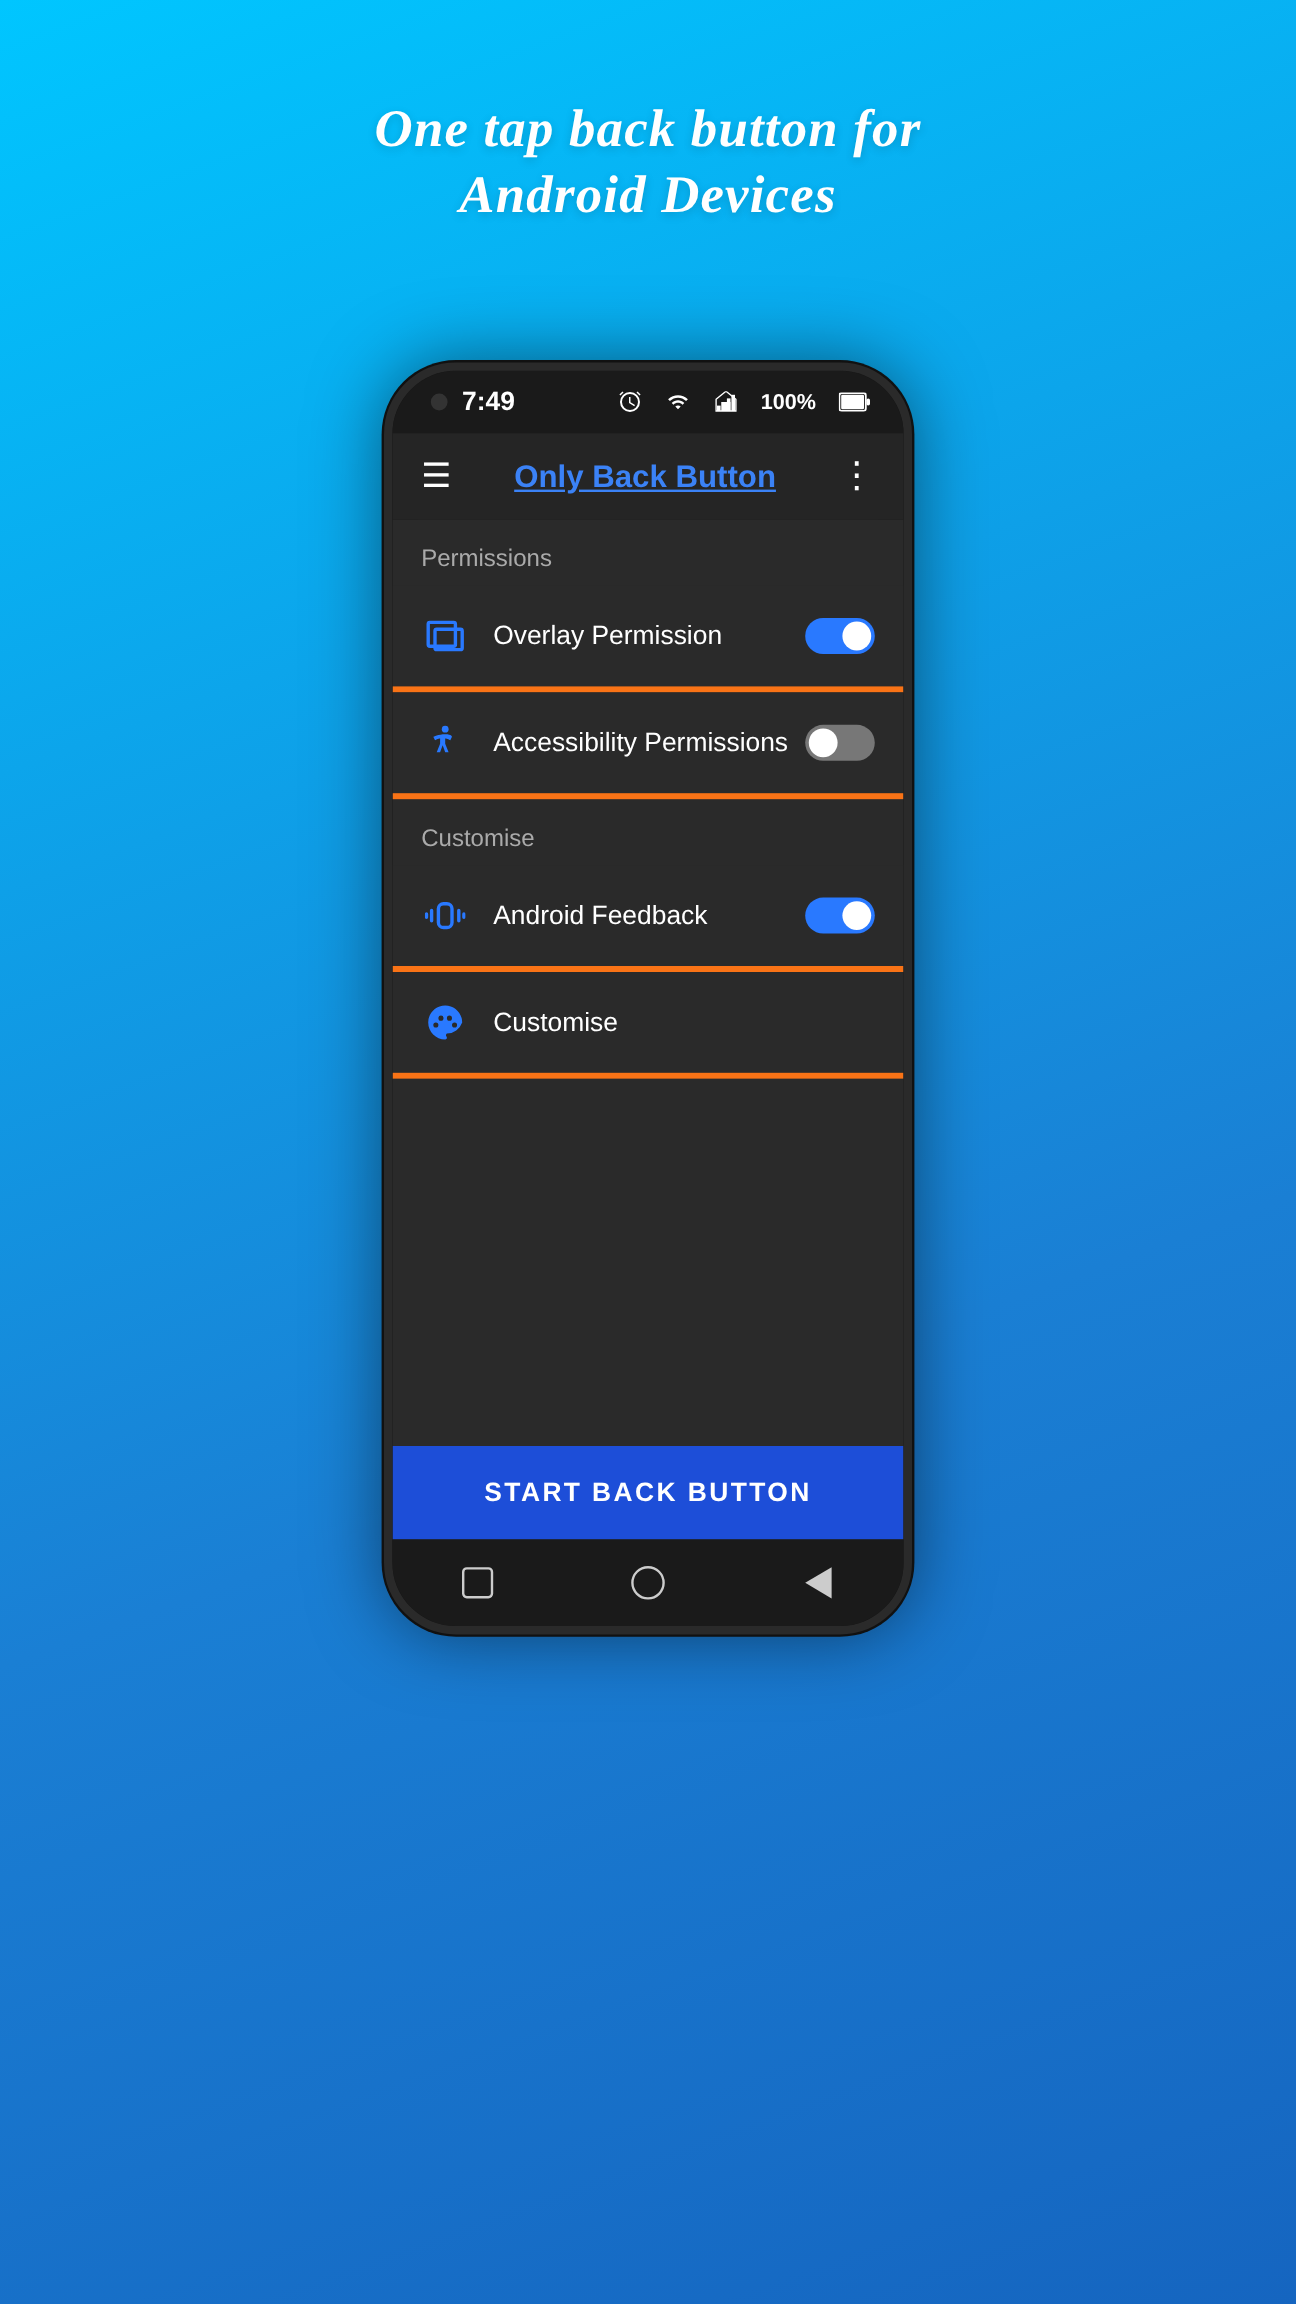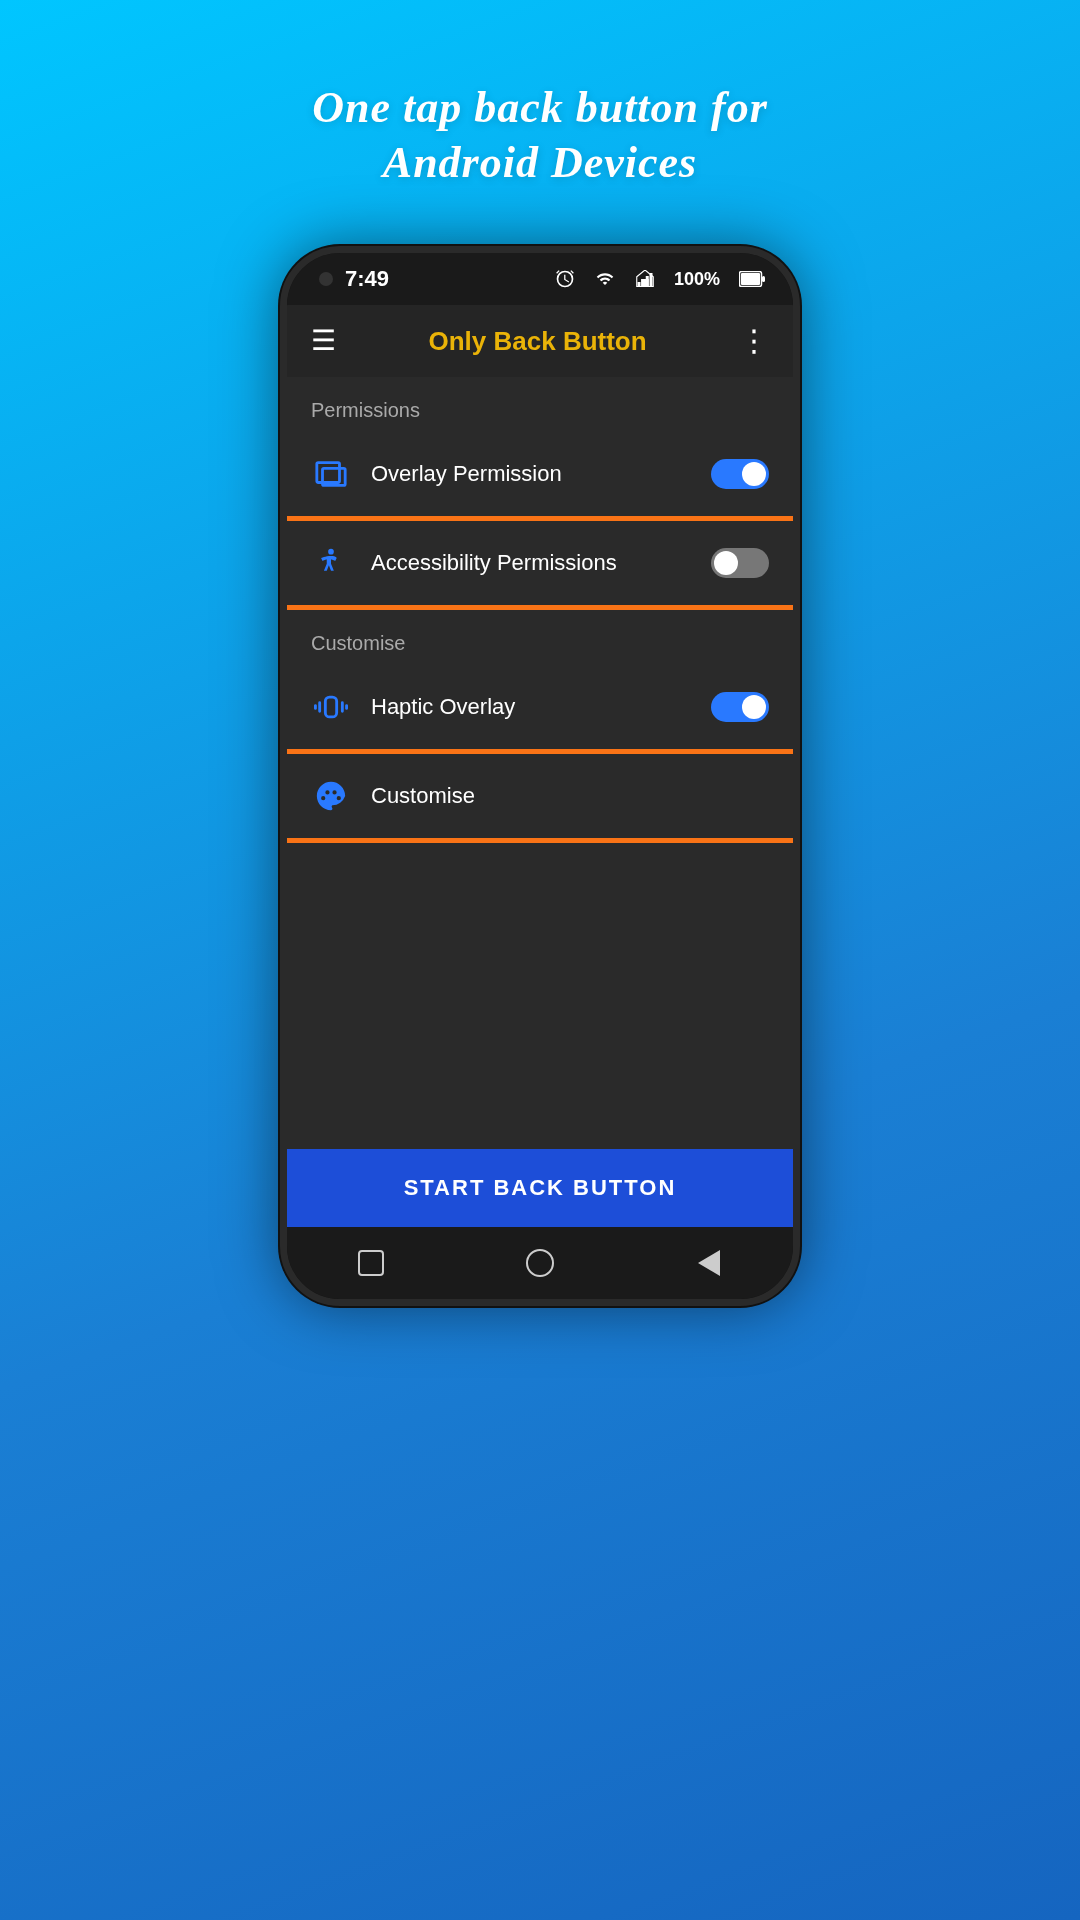--- a/index.html
+++ b/index.html
@@ -24,22 +24,22 @@
       font-style: italic;
       line-height: 1.25;
       letter-spacing: 1px;
       text-shadow: 0 2px 8px rgba(0,0,0,0.15);
       padding: 0 60px;
       font-family: 'Comic Sans MS', 'Arial Rounded MT Bold', cursive;
     }
 
     
     .phone-shell {
-      margin-top: 56px;
-      width: 520px;
+      margin-top: 112px;
+      width: 440px;
       height: 1060px;
       background: #1a1a1a;
       border-radius: 60px;
       border: 7px solid #2a2a2a;
       box-shadow:
         0 0 0 2px #111,
         0 0 60px rgba(0,0,0,0.5),
         inset 0 0 20px rgba(0,0,0,0.3);
       display: flex;
       flex-direction: column;
@@ -116,23 +116,24 @@
     .hamburger-icon {
       color: white;
       font-size: 28px;
       line-height: 1;
       cursor: pointer;
     }
 
     .app-title {
       flex: 1;
       text-align: center;
-      color: #eab308;
+      color: #3b82f6;
       font-size: 26px;
       font-weight: 700;
+      text-decoration: underline;
     }
 
     .more-icon {
       color: white;
       font-size: 30px;
       line-height: 1;
       cursor: pointer;
     }
 
     
@@ -357,21 +358,21 @@
     <div class="section-header">Customise</div>
 
     <div class="settings-item">
       <div class="settings-item-icon">
         <svg viewBox="0 0 24 24" fill="#2979ff">
           <rect x="8" y="5" width="8" height="14" rx="3" fill="none" stroke="#2979ff" stroke-width="2"></rect>
           <path d="M4 9v6M20 9v6" stroke="#2979ff" stroke-width="2" stroke-linecap="round"></path>
           <path d="M1 11v2M23 11v2" stroke="#2979ff" stroke-width="2" stroke-linecap="round"></path>
         </svg>
       </div>
-      <span class="settings-item-label">Haptic Overlay</span>
+      <span class="settings-item-label">Android Feedback</span>
       <div class="toggle on">
         <div class="toggle-knob"></div>
       </div>
     </div>
 
     <div class="settings-item">
       <div class="settings-item-icon">
         <svg viewBox="0 0 24 24" fill="#2979ff">
           <path d="M12 2C6.48 2 2 6.48 2 12s4.48 10 10 10c.55 0 1-.45 1-1 0-.28-.1-.53-.26-.72-.44-.52-.34-1.28.22-1.68A9.95 9.95 0 0 0 22 12c0-5.52-4.48-10-10-10zm-5.5 13A1.5 1.5 0 1 1 8 13.5 1.5 1.5 0 0 1 6.5 15zm3-4A1.5 1.5 0 1 1 11 9.5 1.5 1.5 0 0 1 9.5 11zm5 0A1.5 1.5 0 1 1 16 9.5a1.5 1.5 0 0 1-1.5 1.5zm3 4A1.5 1.5 0 1 1 19 13.5 1.5 1.5 0 0 1 17.5 15z" fill="#2979ff"></path>
         </svg>

